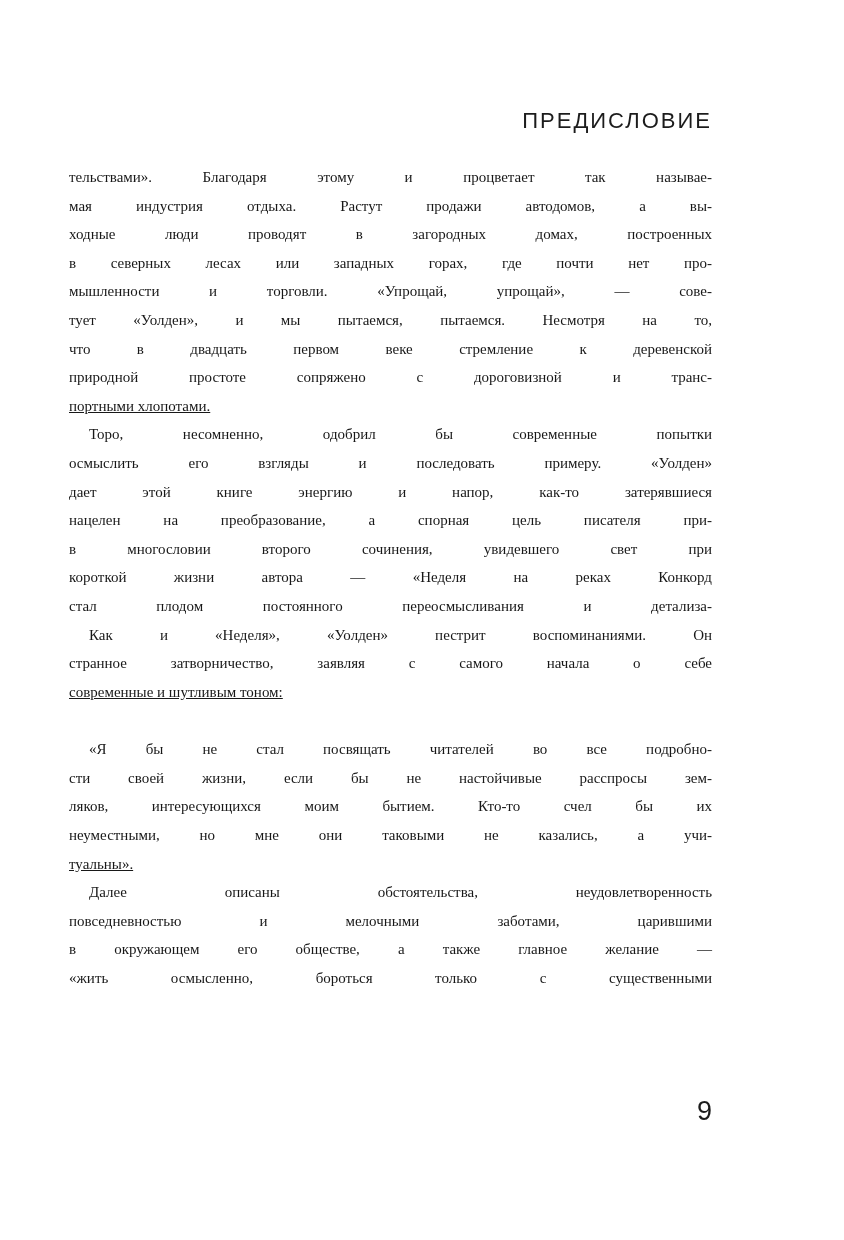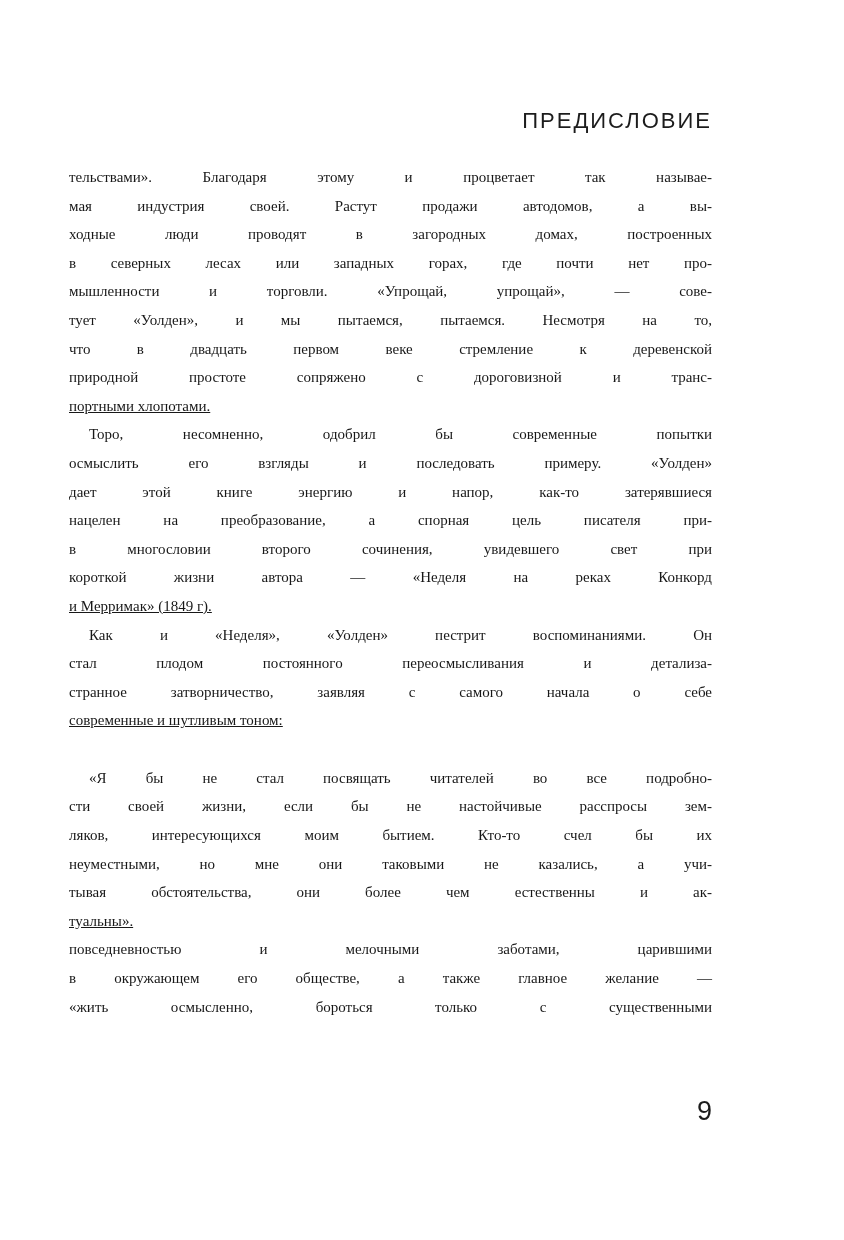--- a/index.html
+++ b/index.html
@@ -71,53 +71,52 @@
 </style>
 </head>
 <body>
 
 <div class="page">
   <div class="running-head">ПРЕДИСЛОВИЕ</div>
 
   <main class="text-block">
       <div class="paragraph">
         <div class="line">тельствами». Благодаря этому и процветает так называе-</div>
-        <div class="line">мая индустрия своей. Растут продажи автодомов, а вы-</div>
+        <div class="line">мая индустрия отдыха. Растут продажи автодомов, а вы-</div>
         <div class="line">ходные люди проводят в загородных домах, построенных</div>
         <div class="line">в северных лесах или западных горах, где почти нет про-</div>
         <div class="line">мышленности и торговли. «Упрощай, упрощай», — сове-</div>
         <div class="line">тует «Уолден», и мы пытаемся, пытаемся. Несмотря на то,</div>
         <div class="line">что в двадцать первом веке стремление к деревенской</div>
         <div class="line">природной простоте сопряжено с дороговизной и транс-</div>
         <div class="line flush-left">портными хлопотами.</div>
       </div>
       <div class="paragraph">
         <div class="line first-indent">Торо, несомненно, одобрил бы современные попытки</div>
         <div class="line">осмыслить его взгляды и последовать примеру. «Уолден»</div>
         <div class="line">дает этой книге энергию и напор, как-то затерявшиеся</div>
         <div class="line">нацелен на преобразование, а спорная цель писателя при-</div>
         <div class="line">в многословии второго сочинения, увидевшего свет при</div>
         <div class="line">короткой жизни автора — «Неделя на реках Конкорд</div>
-        <div class="line flush-left">и Мерримак» (1849 г).</div>
       </div>
       <div class="paragraph">
+        <div class="line">стал плодом постоянного переосмысливания и детализа-</div>
         <div class="line first-indent">Как и «Неделя», «Уолден» пестрит воспоминаниями. Он</div>
-        <div class="line">стал плодом постоянного переосмысливания и детализа-</div>
         <div class="line">странное затворничество, заявляя с самого начала о себе</div>
         <div class="line flush-left">современные и шутливым тоном:</div>
       </div>
       <div class="paragraph gap-before">
         <div class="line first-indent">«Я бы не стал посвящать читателей во все подробно-</div>
         <div class="line">сти своей жизни, если бы не настойчивые расспросы зем-</div>
         <div class="line">ляков, интересующихся моим бытием. Кто-то счел бы их</div>
         <div class="line">неуместными, но мне они таковыми не казались, а учи-</div>
-        <div class="line">тывая обстоятельства, они более чем естественны и ак-</div>
         <div class="line flush-left">туальны».</div>
       </div>
       <div class="paragraph">
+        <div class="line first-indent">Далее описаны обстоятельства, неудовлетворенность</div>
         <div class="line">повседневностью и мелочными заботами, царившими</div>
         <div class="line">в окружающем его обществе, а также главное желание —</div>
         <div class="line">«жить осмысленно, бороться только с существенными</div>
       </div>
     </main>
 
   <div class="page-number">9</div>
 </div>
 
 </body></html>

